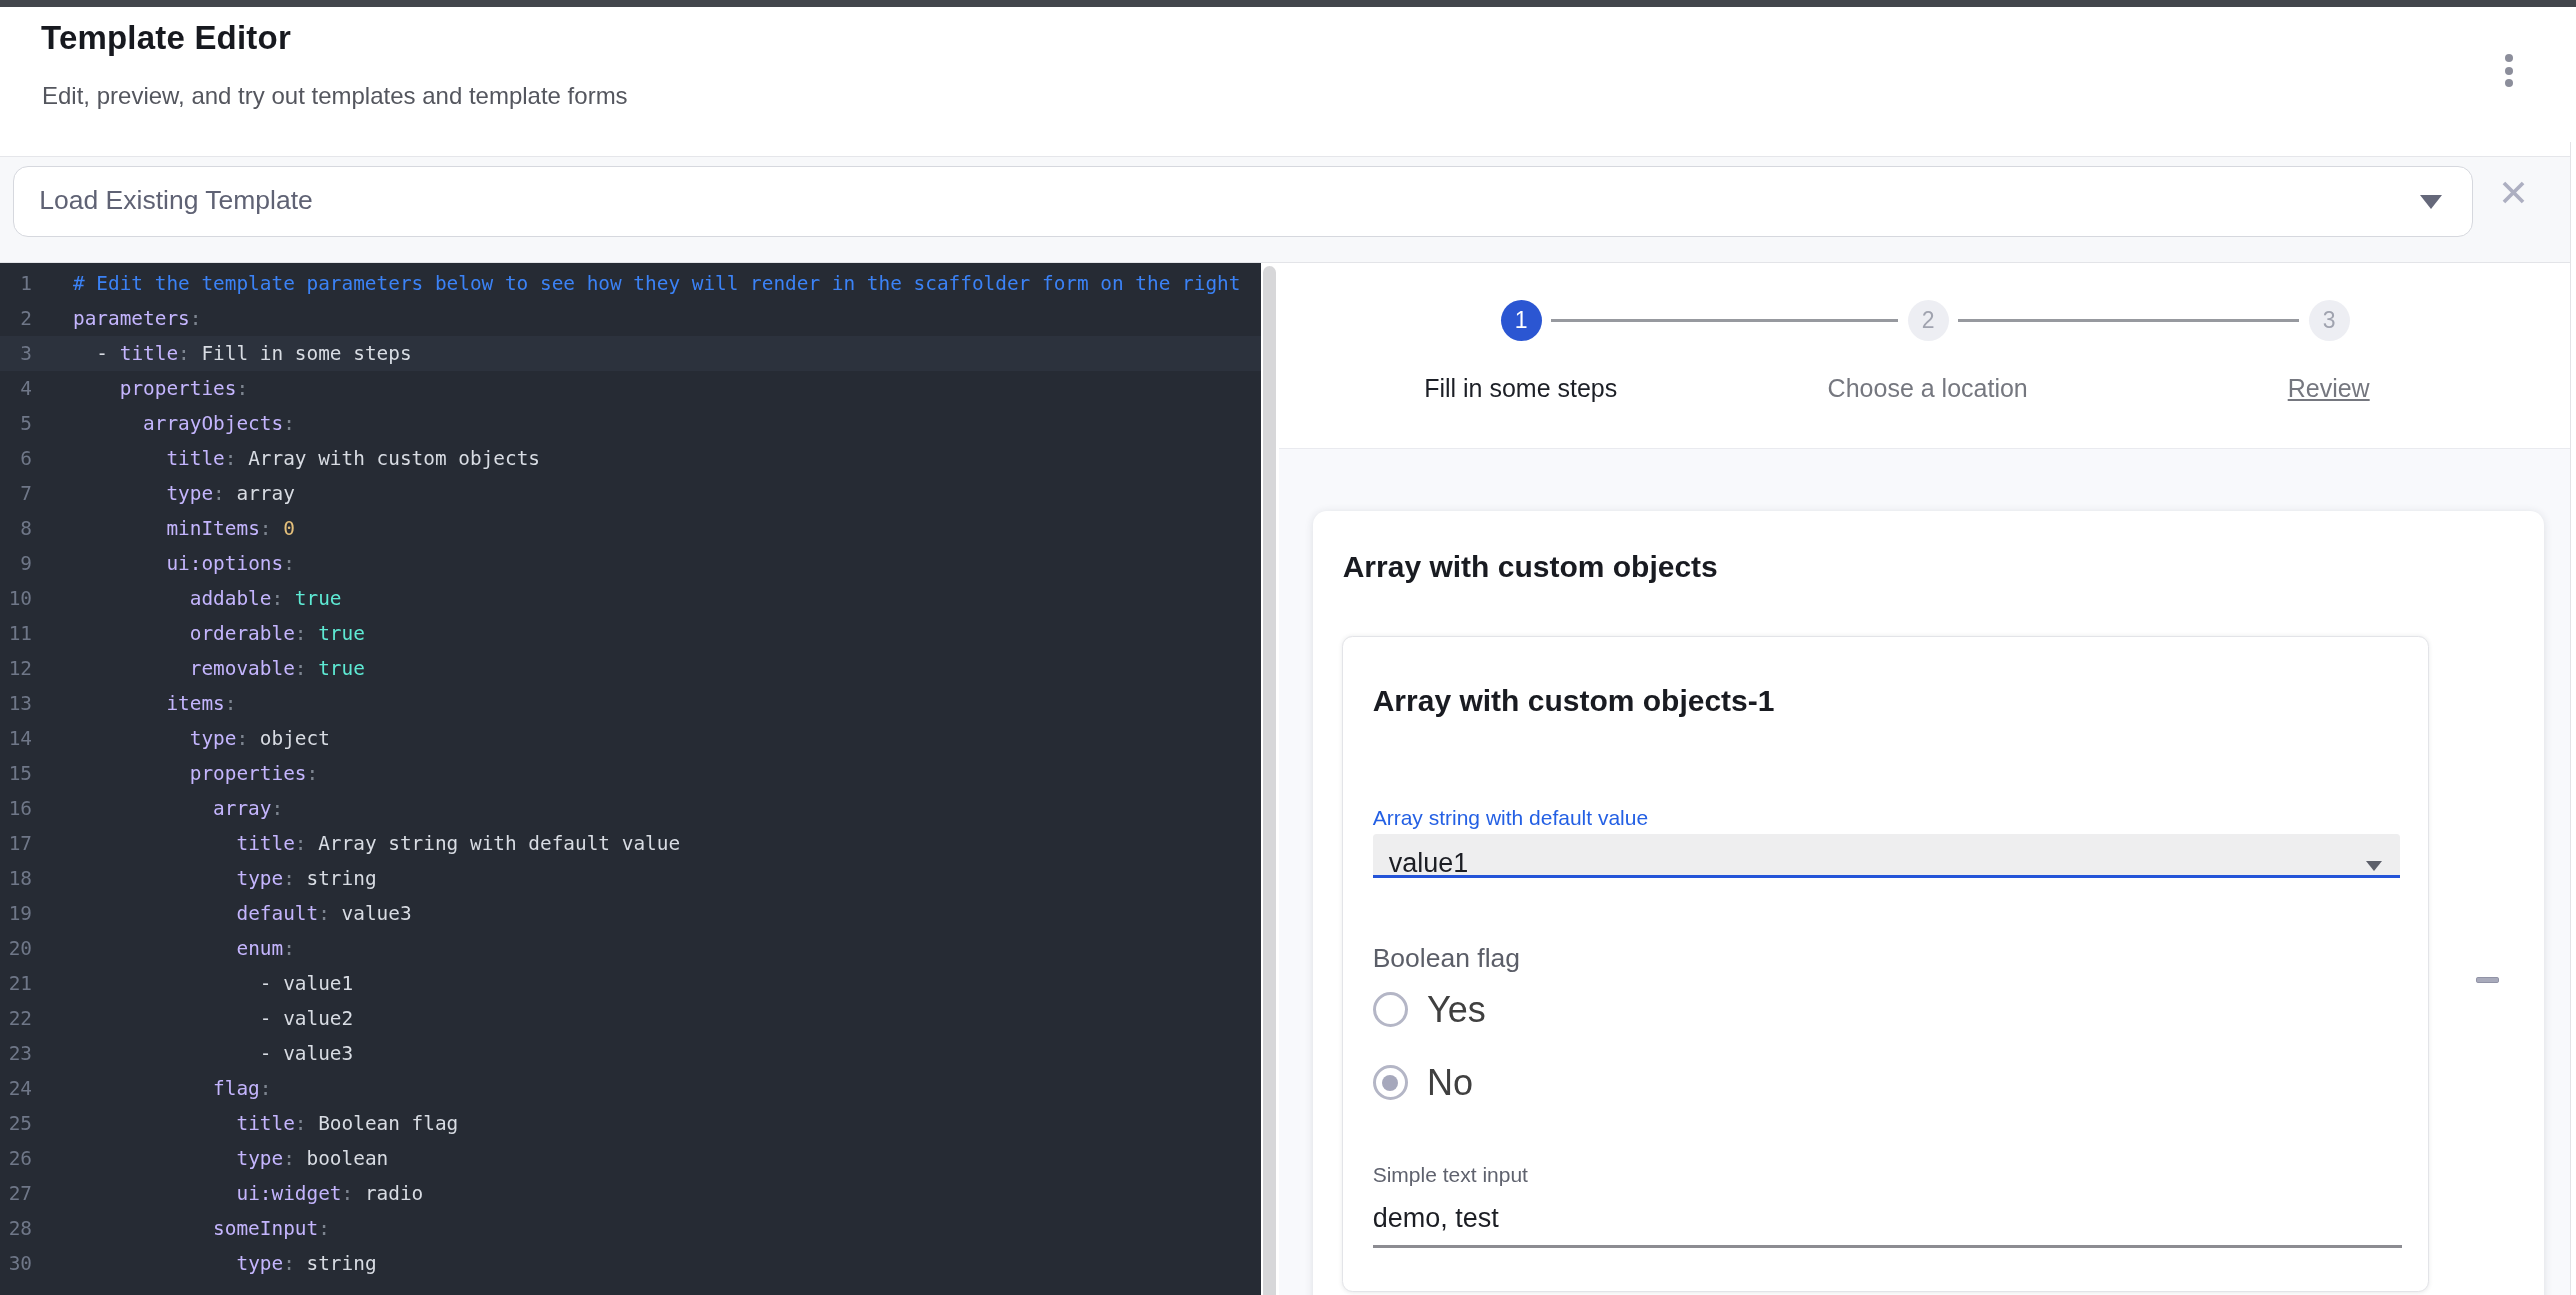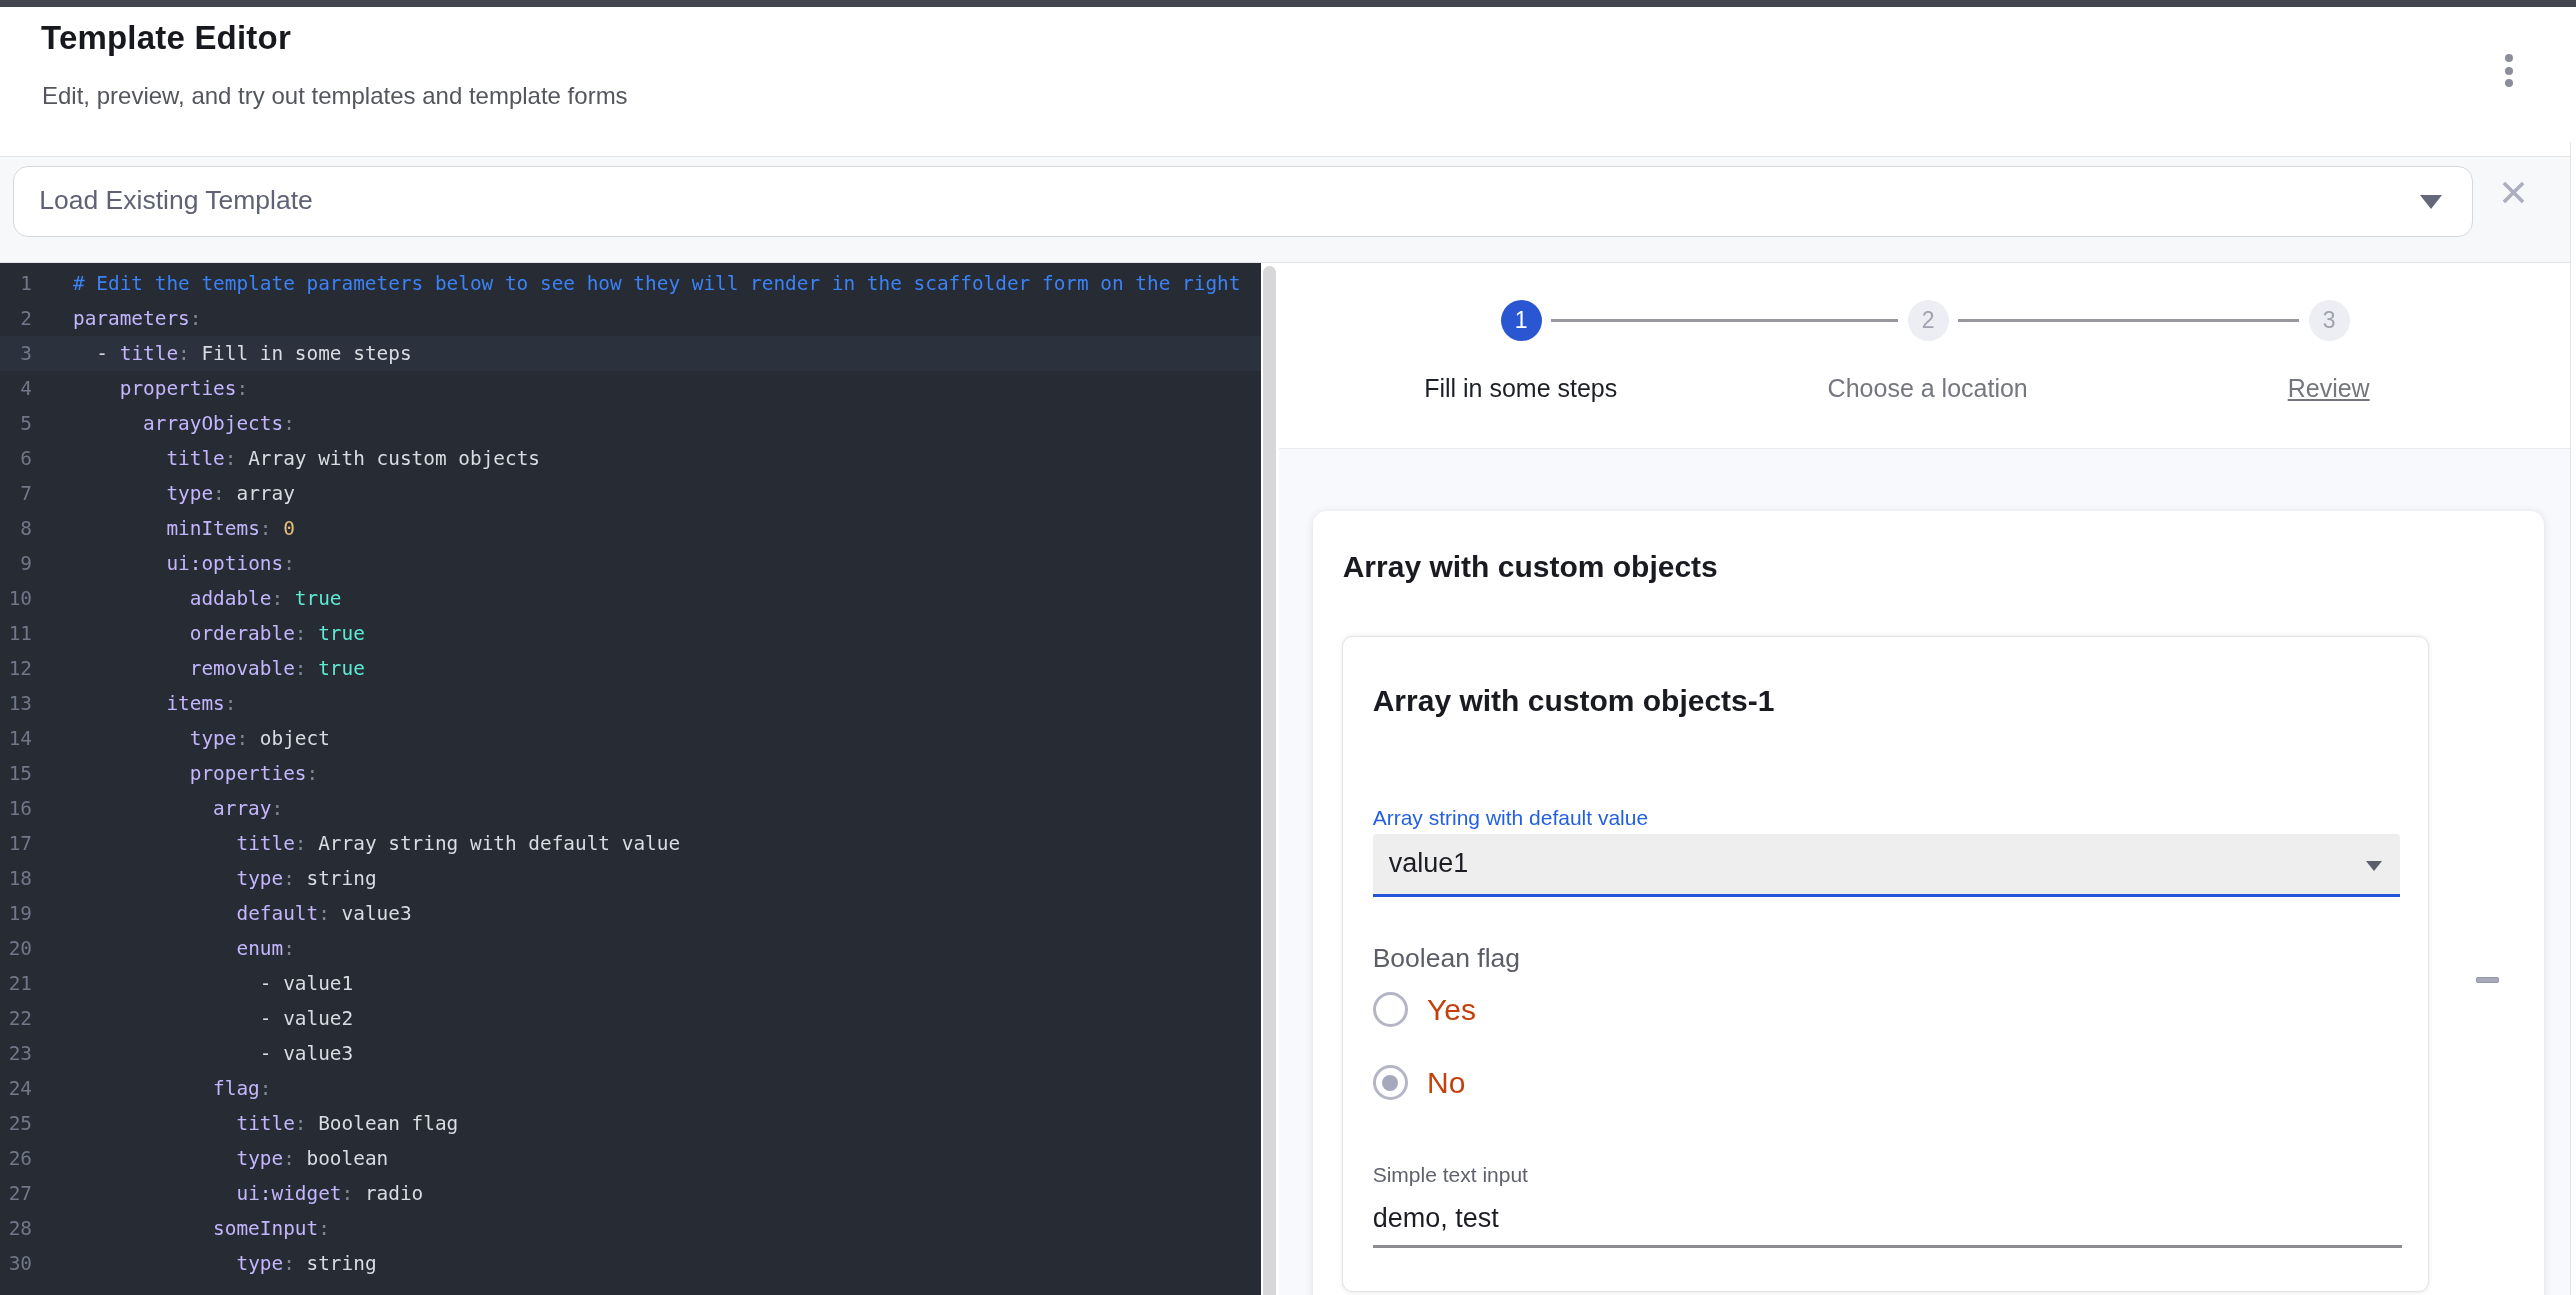--- a/index.html
+++ b/index.html
@@ -65,35 +65,35 @@
 
   .card { position:absolute; left:34px; top:62px; width:1231px; height:972px; background:#fff;
           border-radius:14px; box-shadow:0 1.8px 8.8px rgba(40,45,60,0.13); }
   .card h2 { position:absolute; left:30px; top:39px; font-size:30px; font-weight:700; color:#191b21; }
 
   .inner { position:absolute; left:29px; top:125px; width:1087px; height:656px; background:#fff;
            border:0.9px solid #e3e4e8; border-radius:10.6px; box-shadow:0 0.9px 4.4px rgba(40,45,60,0.10); }
   .inner h3 { position:absolute; left:30px; top:46px; font-size:30px; font-weight:700; color:#191b21; line-height:35px; }
 
   .flabel { position:absolute; left:30px; top:169px; font-size:21px; color:#2460e4; }
-  .mselect { position:absolute; left:30px; top:197px; width:1027px; height:63px; background:#eeeeef;
+  .mselect { position:absolute; left:30px; top:197px; width:1027px; height:44px; background:#eeeeef;
              border-radius:3.5px 3.5px 0 0; cursor:pointer; }
   .mselect .val { position:absolute; left:16px; top:0; line-height:59px; font-size:27px; color:#1c1e24; }
   .mcaret { position:absolute; right:17.7px; top:26.5px; width:0; height:0;
             border-left:8.8px solid transparent; border-right:8.8px solid transparent; border-top:10.6px solid #5c5f6a; }
   .munder { position:absolute; left:0; bottom:0; width:100%; height:3.5px; background:#2454d8; }
 
   .glabel { position:absolute; left:30px; top:306px; font-size:26.5px; color:#5b5e68; }
   .rrow { position:absolute; left:30px; height:35px; display:flex; align-items:center; cursor:pointer; }
   .rrow:nth-of-type(1) { top:355px; }
   .rrow:nth-of-type(2) { top:428px; }
   .rcirc { width:35px; height:35px; border:3.5px solid #b4b6c6; border-radius:50%; background:#fff;
            display:flex; align-items:center; justify-content:center; flex:0 0 auto; }
   .rdot { width:16px; height:16px; border-radius:50%; background:#a6a8bc; }
-  .rlabel { margin-left:19.4px; font-size:30px; color:#c2410c; }
+  .rlabel { margin-left:19.4px; font-size:36px; color:#404040; }
 
   .slabel { position:absolute; left:30px; top:526px; font-size:21px; color:#5f626e; }
   .tvalue { position:absolute; left:30px; top:566px; font-size:27px; color:#1c1e24; }
   .tunderline { position:absolute; left:30px; top:608px; width:1029px; height:2.7px; background:#8c8c92; }
 
   .removebtn { position:absolute; left:1154px; top:453px; width:41px; height:32px; background:none; border:none;
                display:flex; align-items:center; justify-content:center; cursor:pointer; }
   .minusbar { width:23px; height:6.2px; background:#a8aabb; border:0.9px solid #9193a6; border-radius:1.8px; }
 
   

